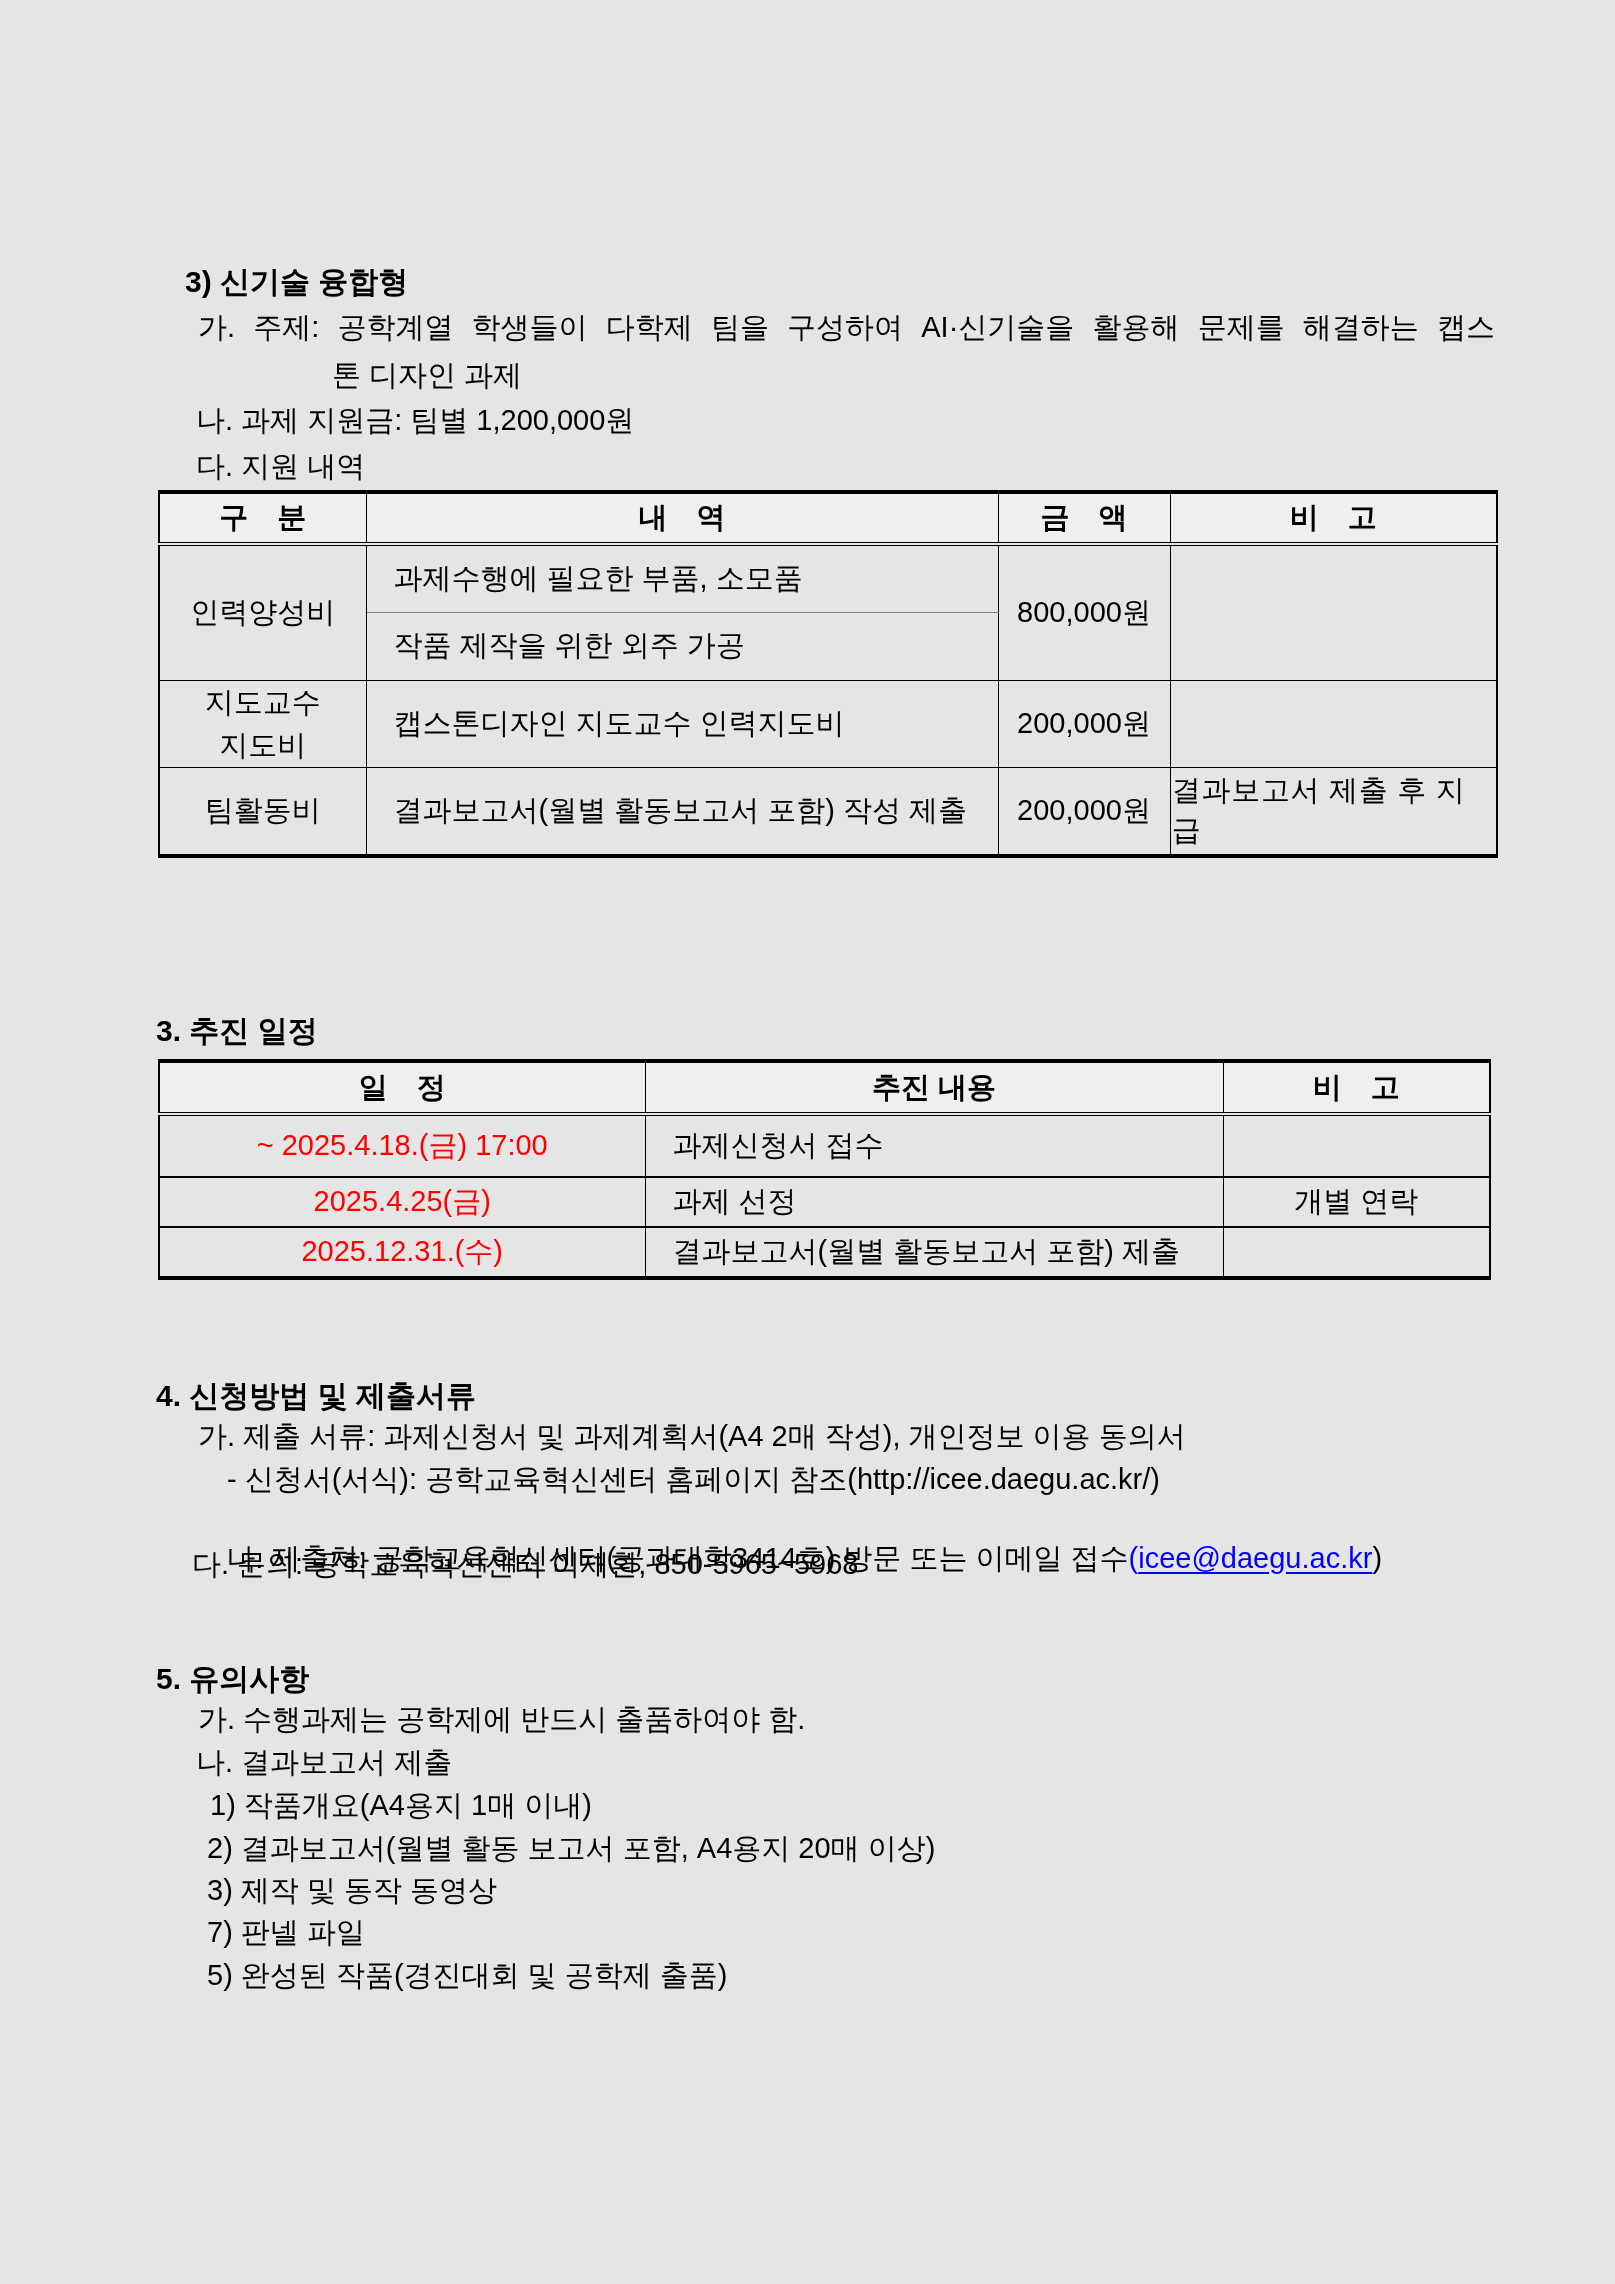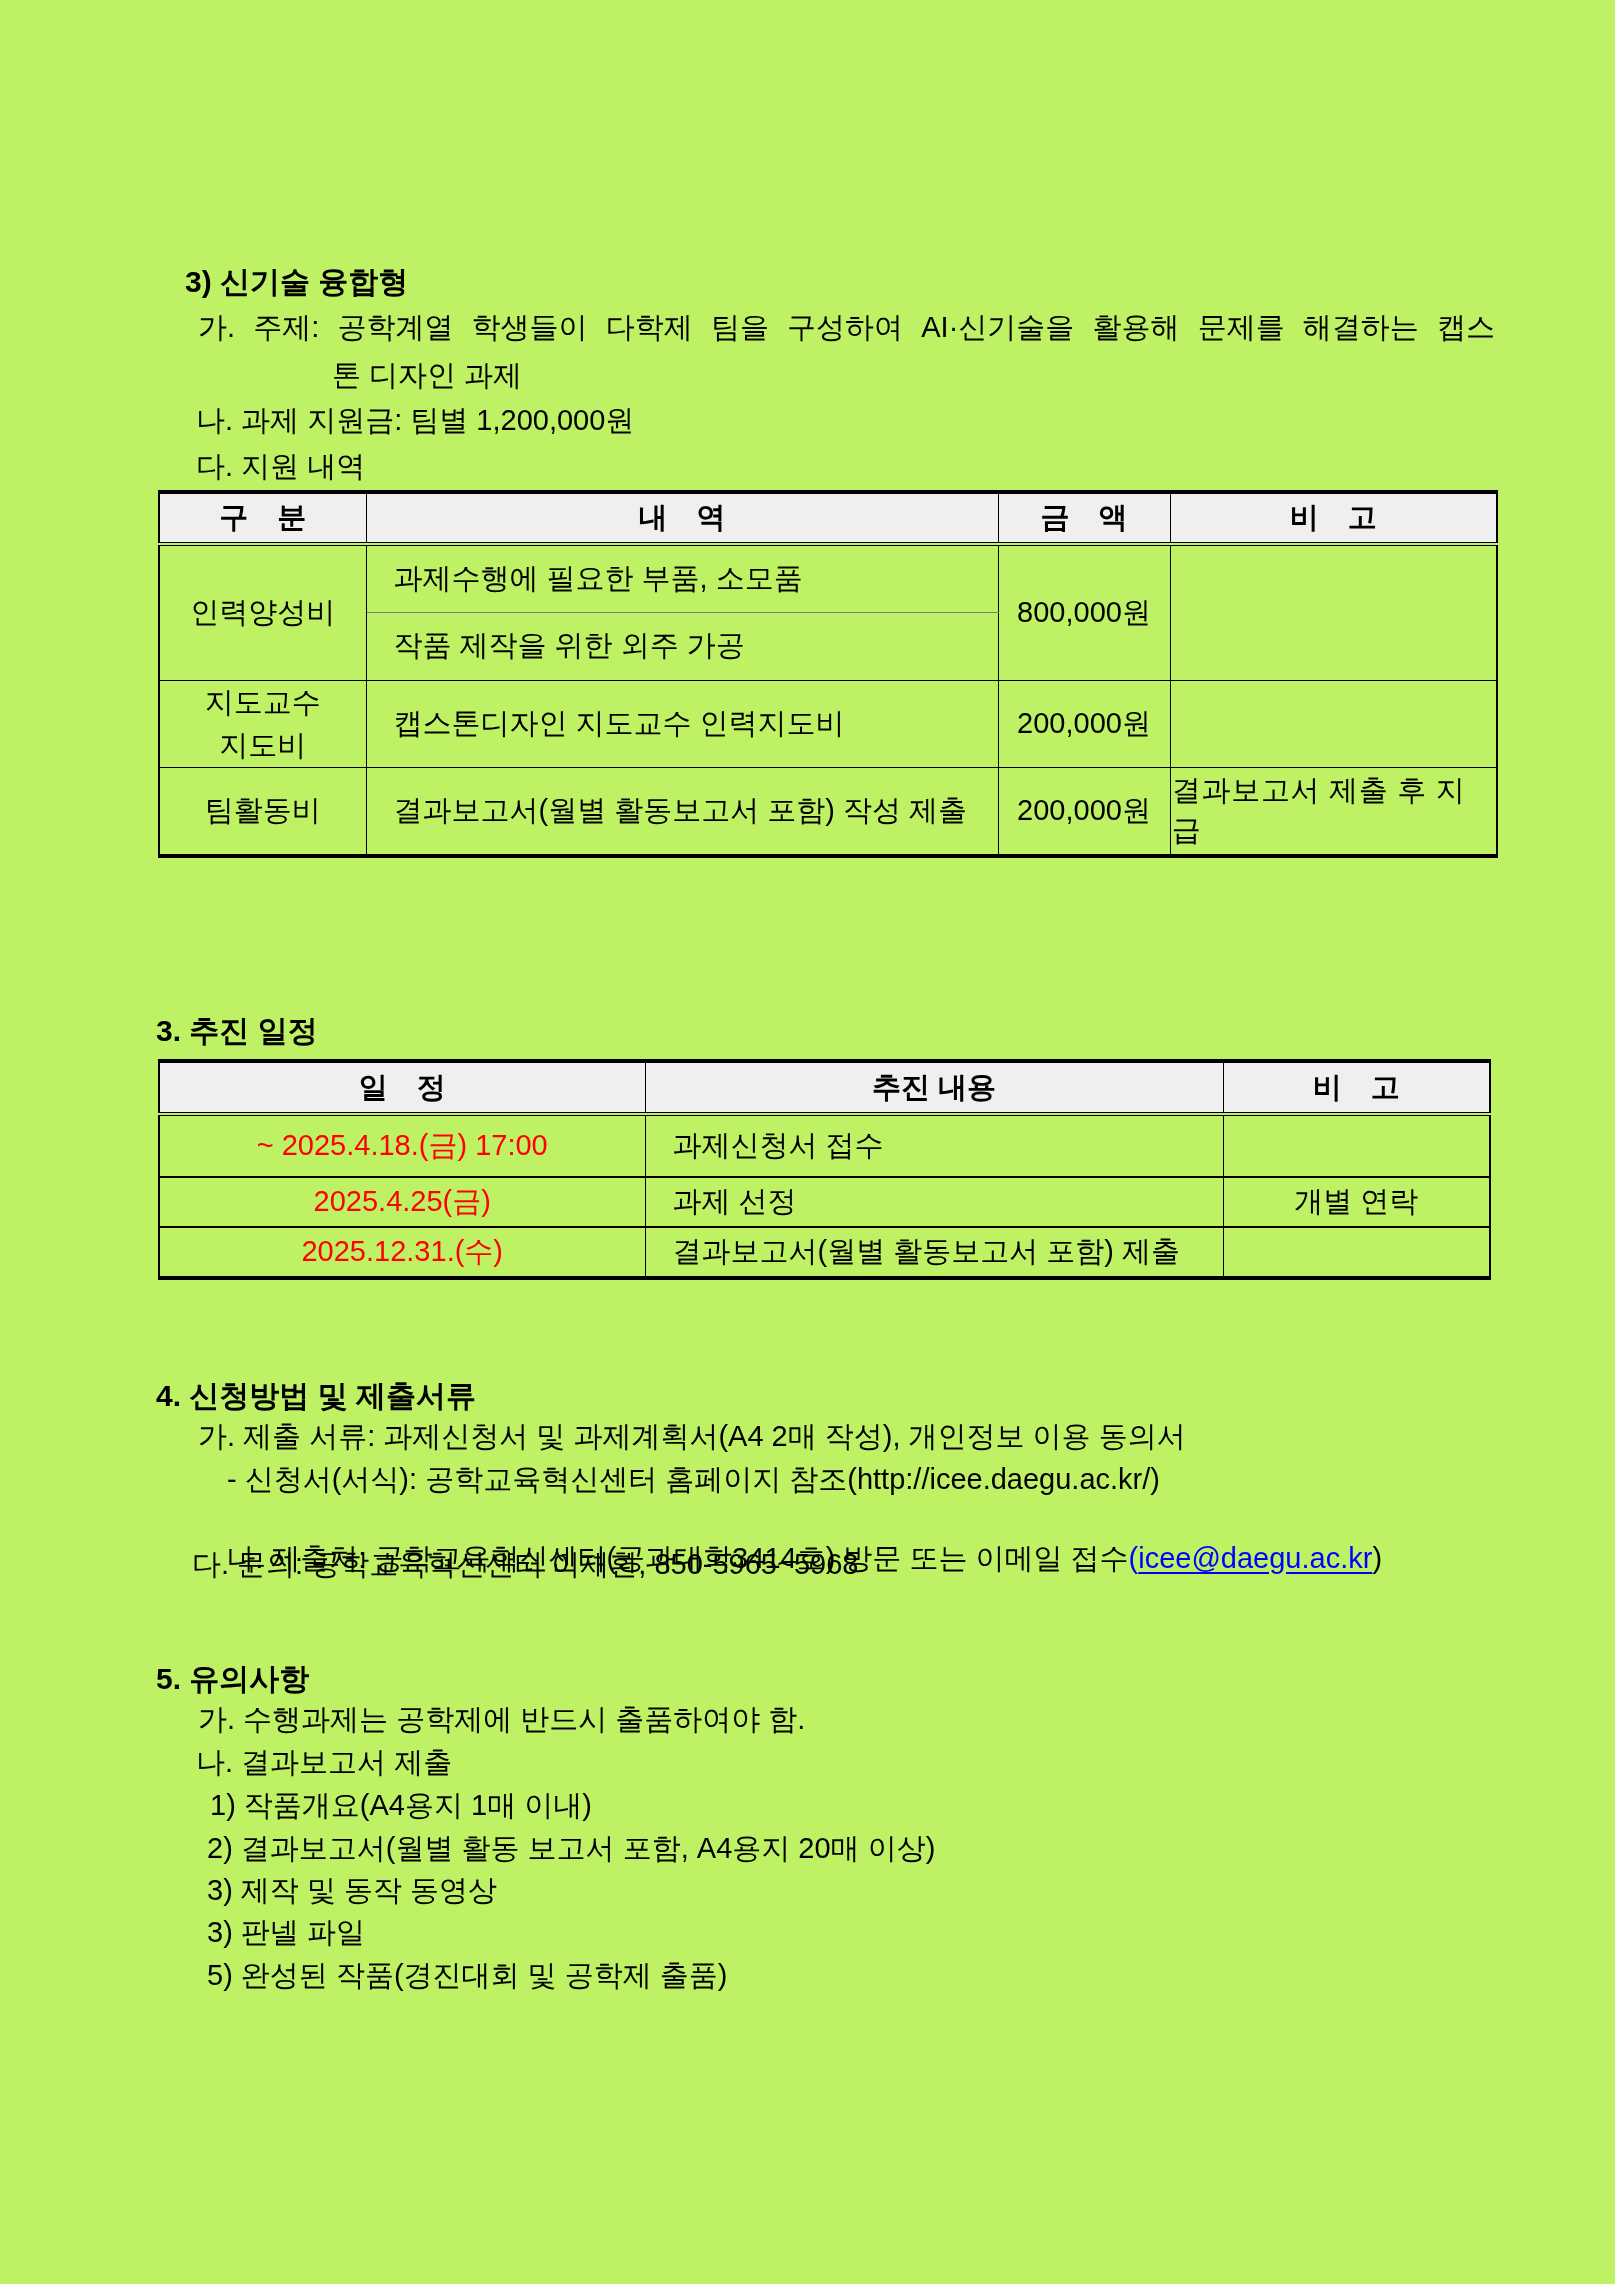--- a/index.html
+++ b/index.html
@@ -7,21 +7,21 @@
     --accent-red:#ff0000;
     --accent-blue:#0000ff;
     --header-bg:#efefef;
     --divider-gray:#7f7f7f;
   }
   html,body{margin:0;padding:0;background:#ffffff;}
   #page{
     position:relative;
     width:1616px;
     height:2284px;
-    background:#bef264;
+    background:#e5e5e5;
     font-family:"Liberation Sans","DejaVu Sans",sans-serif;
     color:var(--ink);
     overflow:hidden;
   }
   .line{
     position:absolute;
     font-size:29px;
     line-height:37px;
     white-space:pre;
     letter-spacing:0px;
@@ -174,18 +174,18 @@
   <div class="line" style="left:198px;top:1701px;">가. 수행과제는 공학제에 반드시 출품하여야 함.</div>
 
   <div class="line" style="left:196px;top:1744px;">나. 결과보고서 제출</div>
 
   <div class="line" style="left:210px;top:1787px;">1) 작품개요(A4용지 1매 이내)</div>
 
   <div class="line" style="left:207px;top:1830px;">2) 결과보고서(월별 활동 보고서 포함, A4용지 20매 이상)</div>
 
   <div class="line" style="left:207px;top:1872px;">3) 제작 및 동작 동영상</div>
 
-  <div class="line" style="left:207px;top:1914px;">3) 판넬 파일</div>
+  <div class="line" style="left:207px;top:1914px;">7) 판넬 파일</div>
 
   <div class="line" style="left:207px;top:1957px;">5) 완성된 작품(경진대회 및 공학제 출품)</div>
 
 </div>
 
 
 </body></html>

